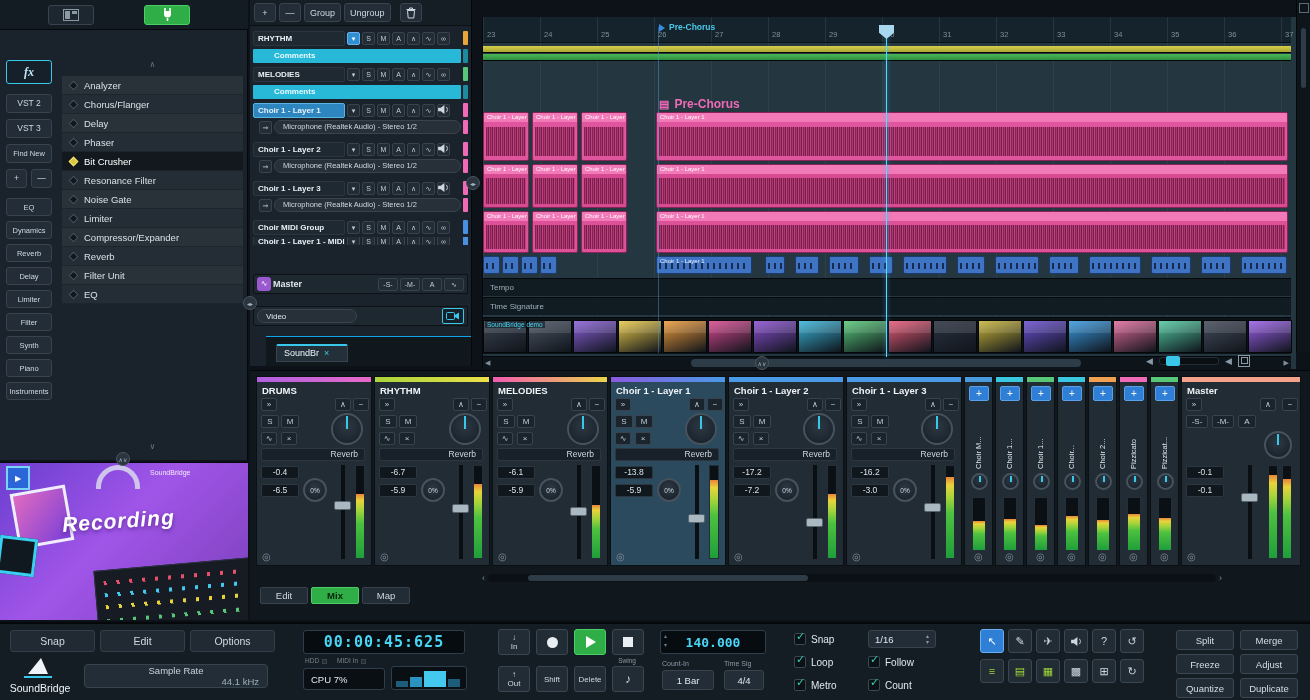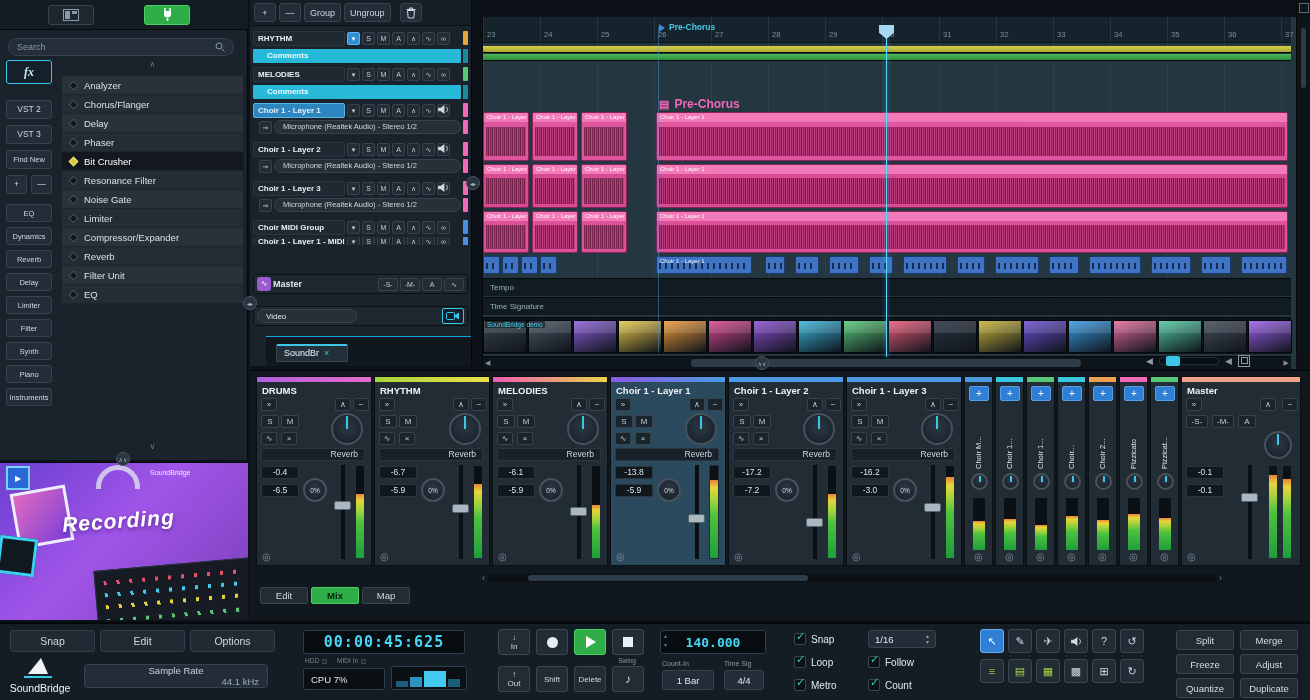--- a/index.html
+++ b/index.html
@@ -9,21 +9,21 @@
 
 #tlbar{position:absolute;left:0;top:0;width:248px;height:30px;background:#141c23;border-bottom:1px solid #05080b;}
 .tl-btn{position:absolute;top:5px;width:46px;height:20px;background:#1d2730;border:1px solid #39434d;border-radius:3px;display:flex;align-items:center;justify-content:center;}
 #btn-plug{background:#2fae47;border-color:#4ace67;}
 
 #browser{position:absolute;left:0;top:30px;width:248px;height:430px;background:#1a232b;border-right:1px solid #05080b;}
 #searchbox{position:absolute;left:8px;top:8px;width:226px;height:18px;background:#232e38;border:1px solid #39434d;border-radius:9px;display:flex;align-items:center;padding:0 8px;font-size:9px;color:#8a99a5;}
 #searchbox svg{margin-left:auto;}
 #rail{position:absolute;left:6px;top:30px;width:52px;bottom:0;}
 .rbtn{display:block;width:46px;height:19px;margin:0 0 6px 0;background:#232d37;border:1px solid #39434d;border-radius:3px;color:#cfd8e0;font-size:8.5px;text-align:center;line-height:17px;white-space:nowrap;overflow:hidden;}
-#fx-tab{width:46px;height:24px;background:#15202a;border:1px solid #3ac8ea;border-radius:3px;color:#bfe9f5;font-style:italic;font-weight:bold;font-size:12px;text-align:center;line-height:22px;margin-bottom:16px;font-family:"Liberation Serif",serif;}
+#fx-tab{width:46px;height:24px;background:#15202a;border:1px solid #3ac8ea;border-radius:3px;color:#bfe9f5;font-style:italic;font-weight:bold;font-size:12px;text-align:center;line-height:22px;margin-bottom:10px;font-family:"Liberation Serif",serif;}
 #vst2{margin-top:2px;}
 #findnew{font-size:7.5px;}
 #pm-row{display:flex;gap:4px;margin:4px 0 10px 0;}
 #pm-row .rbtn{width:21px;margin:0;}
 #cat-list .rbtn{font-size:7.5px;height:18px;margin-bottom:5px;}
 #plugin-col{position:absolute;left:62px;top:30px;right:4px;bottom:0;}
 .chev{width:100%;text-align:center;color:#6a7a86;font-size:8px;height:12px;}
 #plugin-list{margin-top:4px;}
 .prow{display:flex;align-items:center;height:19px;padding-left:22px;position:relative;background:#242d35;border-bottom:1px solid #1c242c;}
 .prow:nth-child(odd){background:#293239;}
@@ -55,21 +55,21 @@
 .tb{min-width:22px;height:19px;background:#232d37;border:1px solid #39434d;border-radius:3px;color:#cfd8e0;font-size:9px;display:flex;align-items:center;justify-content:center;padding:0 5px;}
 #tb-trash{margin-left:6px;}
 #track-rows{padding:4px 3px 0 3px;}
 .trow{display:flex;align-items:center;gap:2px;height:16px;margin-bottom:2px;}
 .trow.stub{height:8px;overflow:hidden;margin-bottom:2px;}
 .tname{width:92px;height:15px;background:#1f2931;border:1px solid #2c3640;color:#e8f0f6;font-size:8px;font-weight:bold;line-height:13px;padding-left:4px;white-space:nowrap;overflow:hidden;border-radius:2px;flex:none;}
 .tname.sel{background:#2e86c0;border-color:#5ab4e0;}
 .tbtn{width:13px;height:13px;background:#222c35;border:1px solid #39434d;border-radius:2px;font-size:7px;line-height:11px;text-align:center;color:#c2cdd6;flex:none;}
 .tbtn.active{background:#2f8fd0;color:#fff;border-color:#6ab0ee;}
 .chip{width:5px;height:14px;margin-left:auto;border-radius:1px;flex:none;}
-.cbar2{flex:1;height:14px;background:#28b8d8;color:#eafcff;font-size:8px;font-weight:bold;line-height:14px;padding-left:14px;border-radius:1px;}
+.cbar2{flex:1;height:14px;background:#28b8d8;color:#eafcff;font-size:8px;font-weight:bold;line-height:14px;padding-left:21px;border-radius:1px;}
 .irow{display:flex;gap:2px;height:14px;margin:0 0 7px 6px;align-items:center;}
 .ipill{flex:1;height:14px;background:#273039;border:1px solid #39434d;border-radius:7px;font-size:7.5px;line-height:12px;padding-left:8px;color:#cfd8e0;white-space:nowrap;overflow:hidden;}
 #master-row{position:absolute;left:3px;right:3px;top:274px;height:20px;display:flex;align-items:center;gap:2px;background:#1e2830;border:1px solid #0c1116;border-radius:2px;padding:0 3px;}
 #master-icon{width:14px;height:14px;background:#9b59d0;border-radius:3px;color:#fff;font-size:8px;text-align:center;line-height:13px;flex:none;}
 #master-name{flex:1;font-size:9px;font-weight:bold;}
 .mbtn{min-width:20px;height:13px;background:#222c35;border:1px solid #39434d;border-radius:2px;font-size:7px;line-height:11px;text-align:center;color:#c2cdd6;flex:none;padding:0 2px;}
 #video-row{position:absolute;left:3px;right:3px;top:306px;height:20px;display:flex;align-items:center;gap:4px;background:#1e2830;border:1px solid #0c1116;border-radius:2px;padding:0 3px;}
 #video-name{width:100px;height:14px;background:#273039;border:1px solid #39434d;border-radius:7px;font-size:8px;line-height:13px;padding-left:8px;}
 #video-cam{margin-left:auto;width:22px;height:16px;background:#15202a;border:1px solid #3ac8ea;border-radius:2px;display:flex;align-items:center;justify-content:center;}
 #tab-row{position:absolute;left:16px;right:0;top:336px;height:30px;background:#10171d;border-top:1px solid #0ea5e9;padding:5px 0 0 10px;}
@@ -218,27 +218,20 @@
     <div class="tl-btn" id="btn-plug" style="left:144px">
       <svg width="13" height="14" viewBox="0 0 13 14">
           <path d="M4 0v3M9 0v3" stroke="#fff" stroke-width="1.6"></path>
           <path d="M3 3h7v3a3.5 3.5 0 0 1-7 0V3z" fill="#fff"></path>
           <path d="M6.5 10v3" stroke="#fff" stroke-width="1.6"></path>
         </svg>
     </div>
   </div>
 
   <div id="browser">
-    <div id="searchbox">
-      <span>Search</span>
-      <svg width="10" height="10" viewBox="0 0 10 10">
-          <circle cx="4" cy="4" r="3" fill="none" stroke="#8a99a5"></circle>
-          <path d="M6.5 6.5L9.5 9.5" stroke="#8a99a5"></path>
-        </svg>
-    </div>
     <div id="rail">
       <button id="fx-tab" class="rbtn">fx</button>
       <button id="vst2" class="rbtn">VST 2</button>
       <button class="rbtn">VST 3</button>
       <button id="findnew" class="rbtn">Find New</button>
       <div id="pm-row">
         <button class="rbtn">+</button>
         <button class="rbtn">—</button>
       </div>
       <div id="cat-list">

